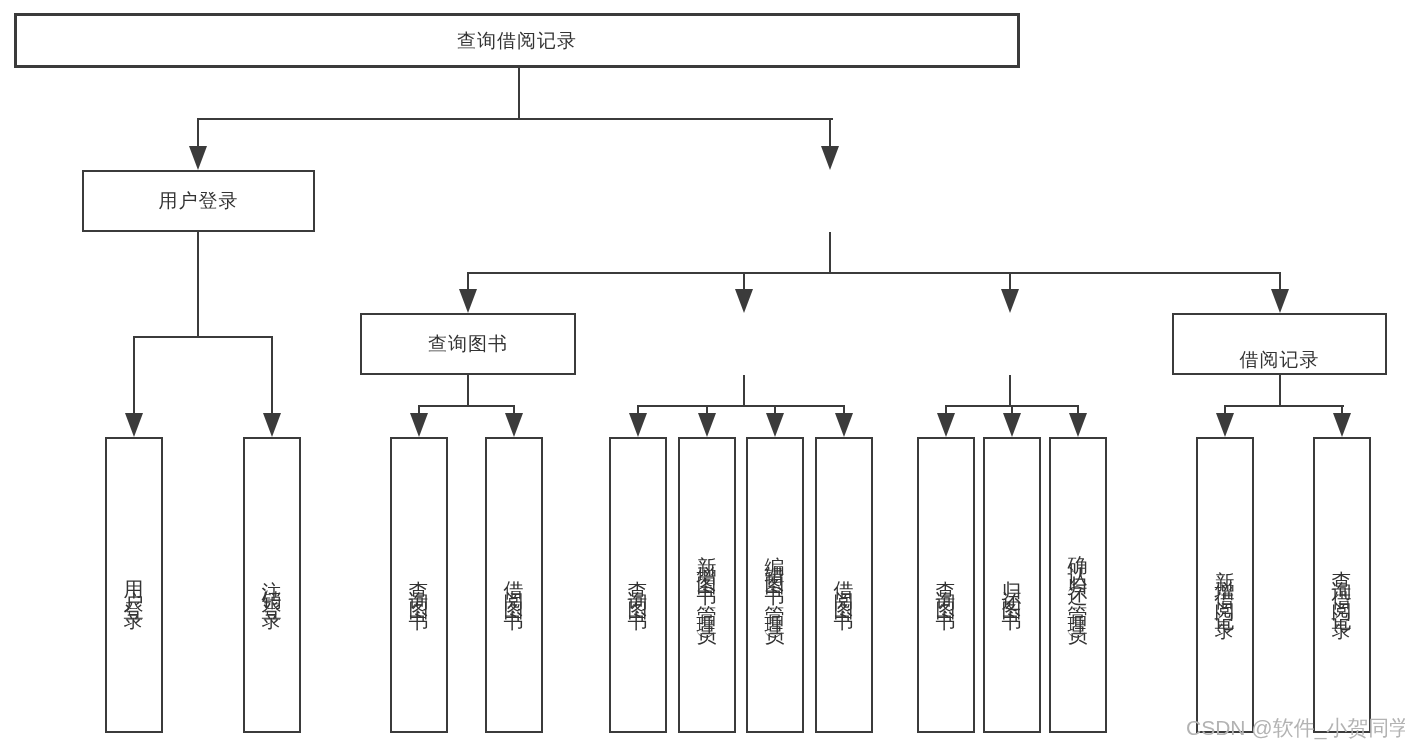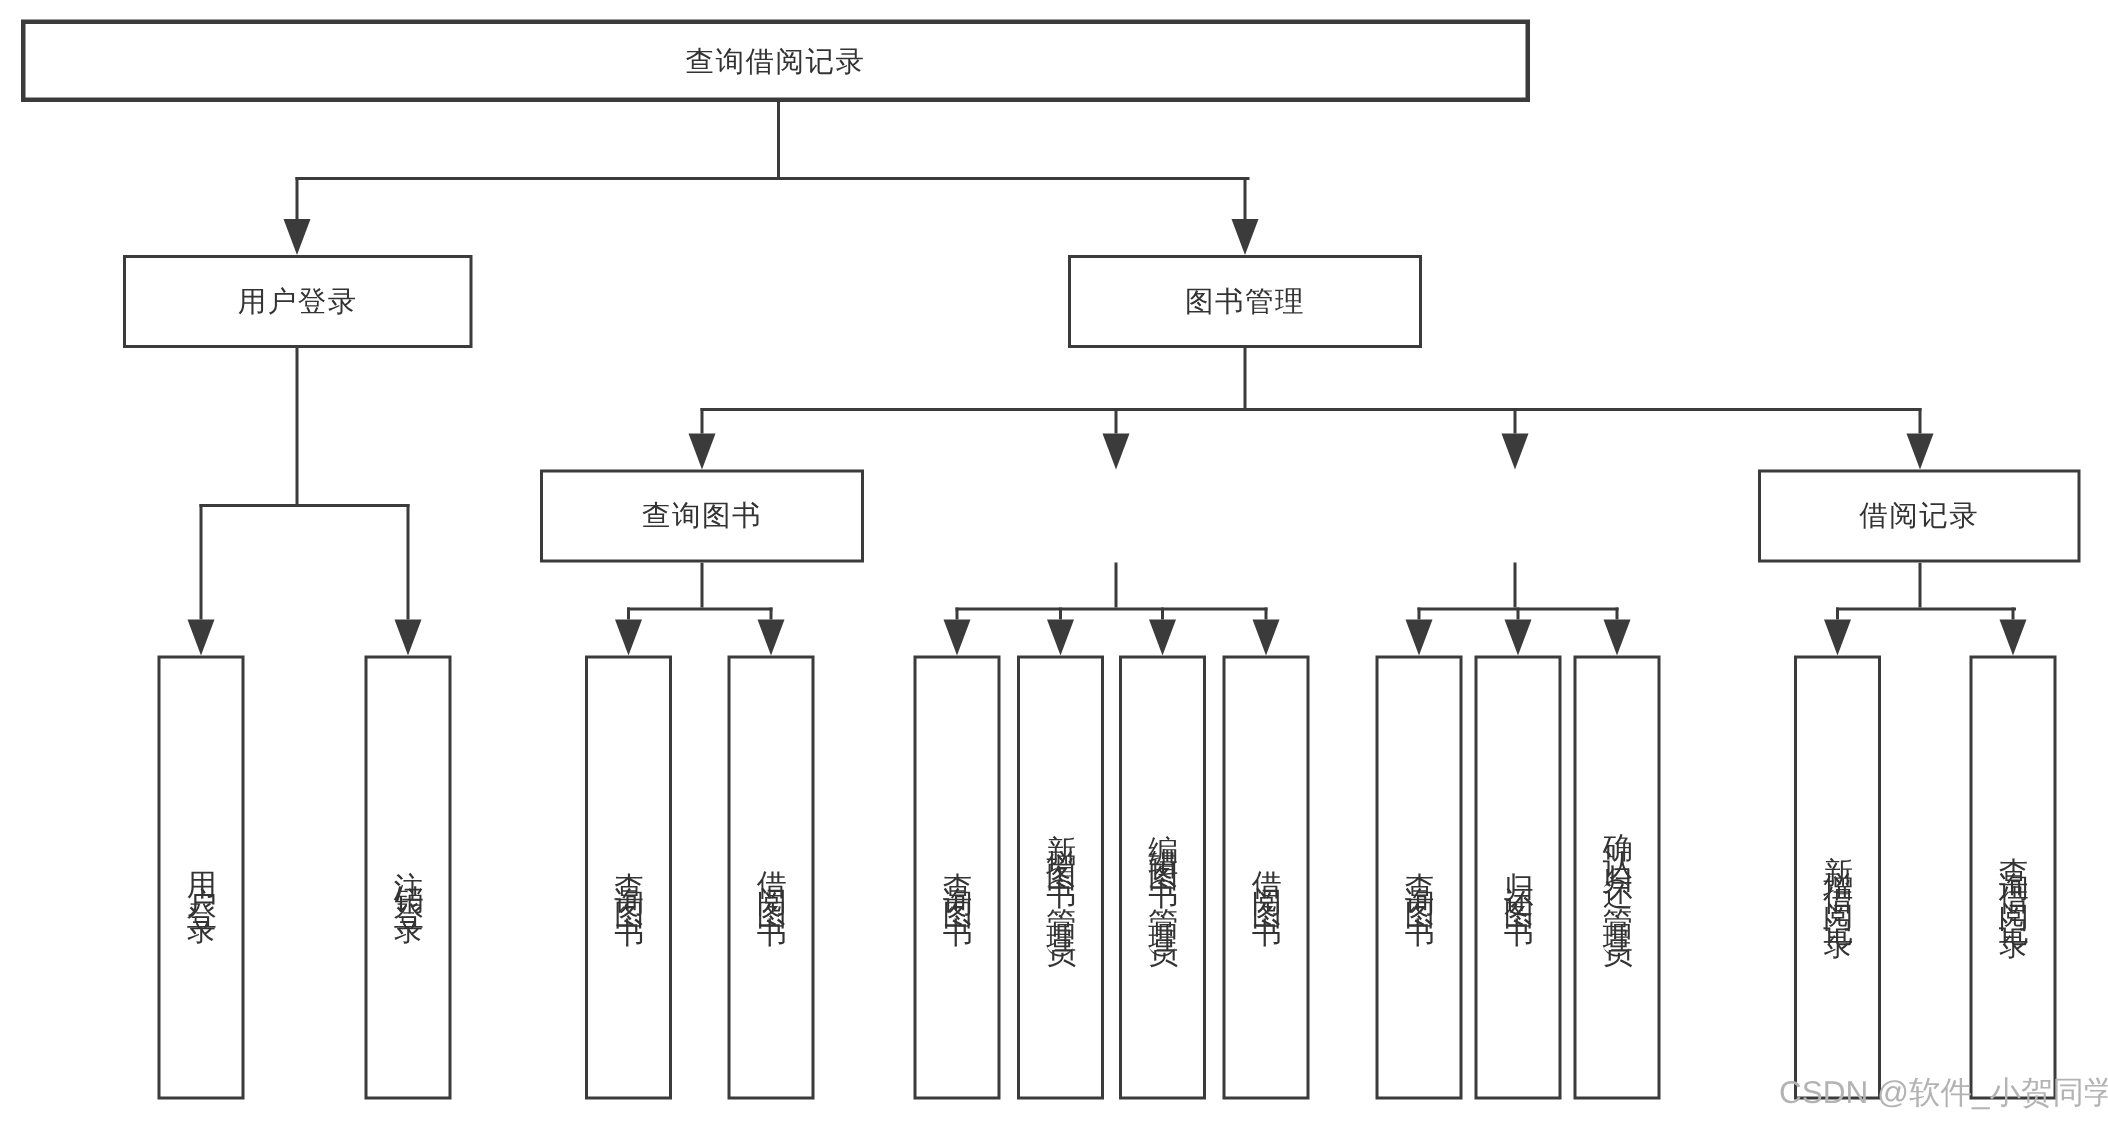--- a/index.html
+++ b/index.html
@@ -94,23 +94,20 @@
 
   <div class="vline" style="left:518px; top:68px; height:50px;"></div>
   <div class="hline" style="left:197px; top:118px; width:636px;"></div>
   <div class="vline" style="left:197px; top:118px; height:28px;"></div>
   <div class="vline" style="left:829px; top:118px; height:28px;"></div>
   <div class="arrow" style="left:189px; top:146px;"></div>
   <div class="arrow" style="left:821px; top:146px;"></div>
 
   <div class="hnode" style="left:82px; top:170px; width:233px; height:62px;">
     <span>用户登录</span>
-  </div>
-  <div class="hnode" style="left:712px; top:170px; width:236px; height:62px;">
-    <span>图书管理</span>
   </div>
 
   <div class="vline" style="left:197px; top:232px; height:104px;"></div>
   <div class="hline" style="left:133px; top:336px; width:140px;"></div>
   <div class="vline" style="left:133px; top:336px; height:77px;"></div>
   <div class="vline" style="left:271px; top:336px; height:77px;"></div>
   <div class="arrow" style="left:125px; top:413px;"></div>
   <div class="arrow" style="left:263px; top:413px;"></div>
 
   <div class="vline" style="left:829px; top:232px; height:40px;"></div>
@@ -120,21 +117,21 @@
   <div class="vline" style="left:1009px; top:272px; height:17px;"></div>
   <div class="vline" style="left:1279px; top:272px; height:17px;"></div>
   <div class="arrow" style="left:459px; top:289px;"></div>
   <div class="arrow" style="left:735px; top:289px;"></div>
   <div class="arrow" style="left:1001px; top:289px;"></div>
   <div class="arrow" style="left:1271px; top:289px;"></div>
 
   <div class="hnode" style="left:360px; top:313px; width:216px; height:62px;">
     <span>查询图书</span>
   </div>
-  <div class="hnode" style="left:1172px; top:313px; width:215px; height:62px;">
+  <div class="hnode" style="left:1172px; top:313px; width:215px; height:62px;align-items:flex-end;">
     <span>借阅记录</span>
   </div>
 
   <div class="vline" style="left:467px; top:375px; height:30px;"></div>
   <div class="hline" style="left:418px; top:405px; width:97px;"></div>
   <div class="vline" style="left:418px; top:405px; height:8px;"></div>
   <div class="vline" style="left:513px; top:405px; height:8px;"></div>
   <div class="arrow" style="left:410px; top:413px;"></div>
   <div class="arrow" style="left:505px; top:413px;"></div>
 

